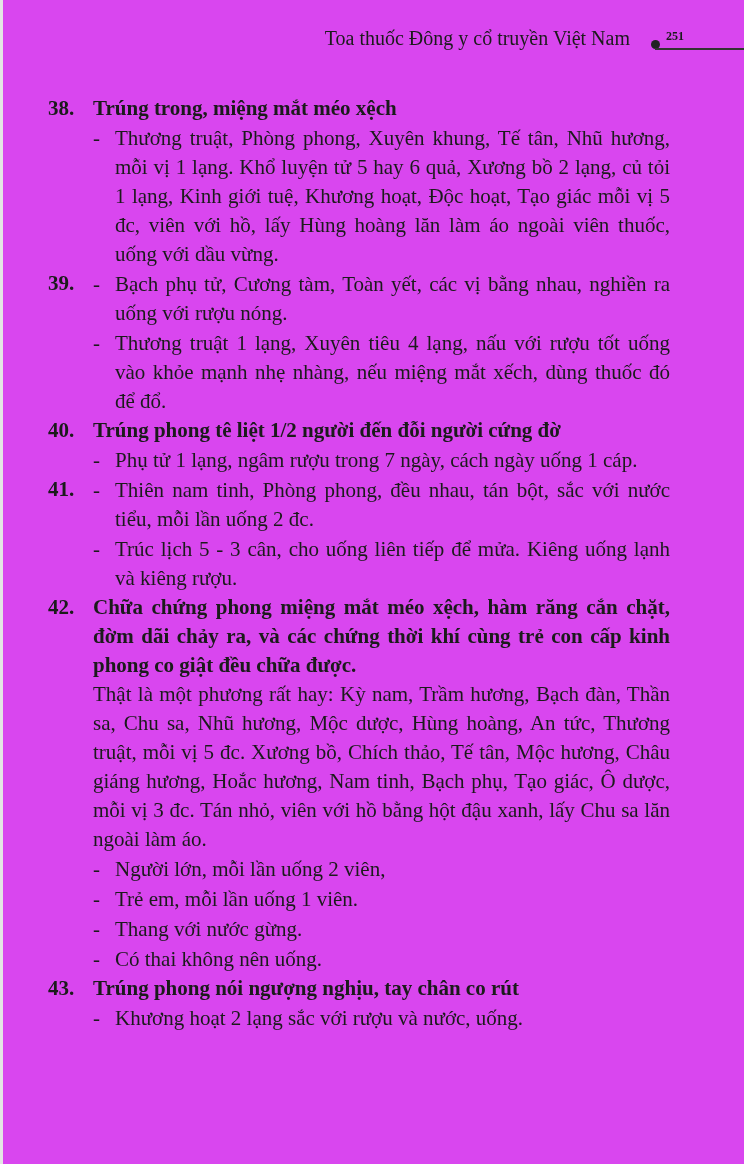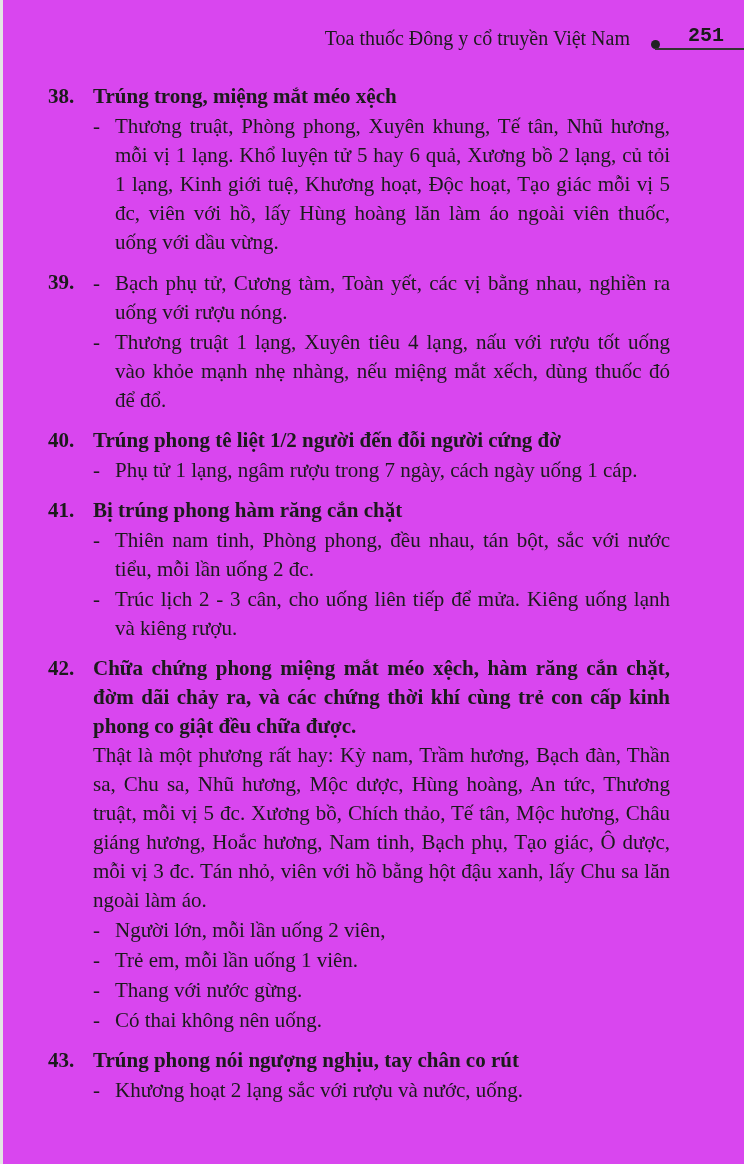--- a/index.html
+++ b/index.html
@@ -36,38 +36,36 @@
   .header-rule {
     position: absolute;
     left: 655px; top: 48px;
     width: 89px; height: 2px;
     background: #333333;
   }
   .header-page {
     position: absolute;
     left: 666px; top: 25px;
     width: 58px;
-    text-align: right;
+    text-align: left;
     font-weight: bold;
-    font-size: 20px;
+    font-size: 12px;
     line-height: 22px;
-    font-family: Liberation Mono, monospace;
   }
   
   .content {
     position: absolute;
     left: 48px; top: 82px;
     width: 622px;
   }
   .entry {
     display: grid;
     grid-template-columns: 45px 1fr;
-    margin-top: 11px;
   }
-  .entry:first-child { margin-top: 0; }
+  .entry:first-child { margin-top: 12px; }
   .entry-number {
     grid-column: 1;
     font-weight: bold;
     font-size: 21px;
     line-height: 29px;
   }
   .entry-heading {
     grid-column: 2;
     font-weight: bold;
     font-size: 21px;
@@ -138,29 +136,28 @@
     <div class="entry-body">
           <div class="bullet">
             <span class="dash">-</span>
             <span class="bullet-text">Phụ tử 1 lạng, ngâm rượu trong 7 ngày, cách ngày uống 1 cáp.</span>
           </div>
         </div>
   </div>
 
   <div class="entry">
     <span class="entry-number">41.</span>
-    <h2 class="entry-heading">Bị trúng phong hàm răng cắn chặt</h2>
     <div class="entry-body">
           <div class="bullet">
             <span class="dash">-</span>
             <span class="bullet-text">Thiên nam tinh, Phòng phong, đều nhau, tán bột, sắc với nước tiểu, mỗi lần uống 2 đc.</span>
           </div>
           <div class="bullet">
             <span class="dash">-</span>
-            <span class="bullet-text">Trúc lịch 2 - 3 cân, cho uống liên tiếp để mửa. Kiêng uống lạnh và kiêng rượu.</span>
+            <span class="bullet-text">Trúc lịch 5 - 3 cân, cho uống liên tiếp để mửa. Kiêng uống lạnh và kiêng rượu.</span>
           </div>
         </div>
   </div>
 
   <div class="entry">
     <span class="entry-number">42.</span>
     <h2 class="entry-heading">Chữa chứng phong miệng mắt méo xệch, hàm răng cắn chặt, đờm dãi chảy ra, và các chứng thời khí cùng trẻ con cấp kinh phong co giật đều chữa được.</h2>
     <div class="entry-body">
           <p class="entry-paragraph">Thật là một phương rất hay: Kỳ nam, Trầm hương, Bạch đàn, Thần sa, Chu sa, Nhũ hương, Mộc dược, Hùng hoàng, An tức, Thương truật, mỗi vị 5 đc. Xương bồ, Chích thảo, Tế tân, Mộc hương, Châu giáng hương, Hoắc hương, Nam tinh, Bạch phụ, Tạo giác, Ô dược, mỗi vị 3 đc. Tán nhỏ, viên với hồ bằng hột đậu xanh, lấy Chu sa lăn ngoài làm áo.</p>
           <div class="bullet">

